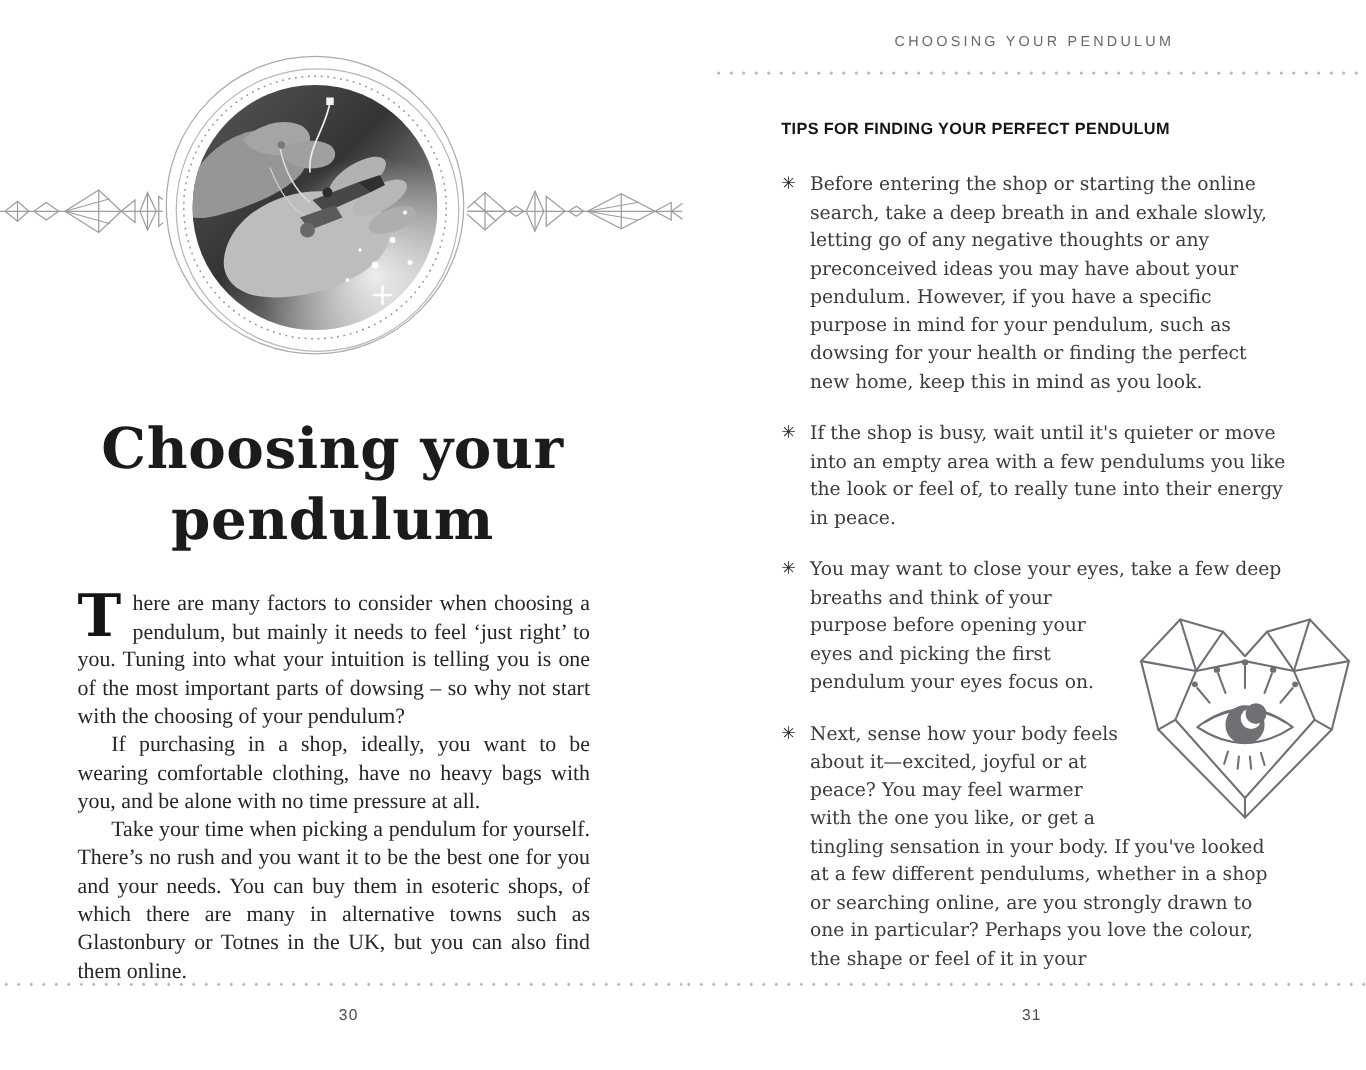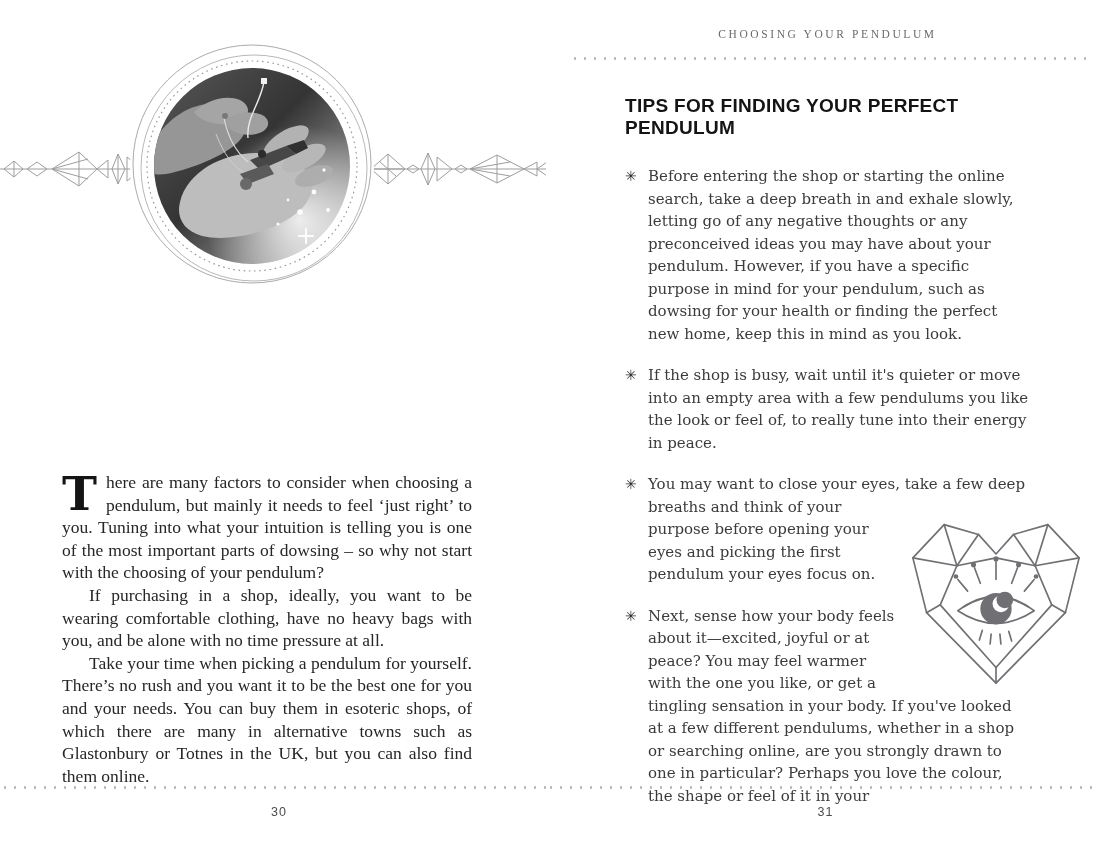--- a/index.html
+++ b/index.html
@@ -31,31 +31,31 @@
   }
   .body-copy p.indent { text-indent:27px; }
   .drop-cap {
     float:left; font-family:"DejaVu Serif", serif; font-weight:700;
     font-size:47px; line-height:39px; padding:3px 9px 0 0; color:#141414;
   }
 
   
   .running-header {
     position:absolute; top:28px; left:79px; width:405px; text-align:center;
-    font-family:Liberation Serif, serif; font-size:11.5px;
+    font-family:Liberation Sans, sans-serif; font-size:11.5px;
     letter-spacing:2.6px; color:#6a6a6a; font-weight:400;
   }
   .dotted { background-image:radial-gradient(circle, #b3b3b3 1.05px, rgba(0,0,0,0) 1.35px);
             background-size:10px 3px; background-repeat:repeat-x; height:3px; }
   .top-dotted { position:absolute; top:57px; left:24px; right:0; }
 
   .right-content { position:absolute; left:79px; top:95px; width:405px; }
   .section-title {
     font-family:"Liberation Sans", sans-serif; font-weight:700;
-    font-size:19px; letter-spacing:0.3px; color:#141414;
+    font-size:13px; letter-spacing:0.3px; color:#141414;
   }
   .tips { margin-top:26px; font-family:"DejaVu Serif", serif;
           font-size:15px; line-height:22.5px; color:#3b3b3b; }
   .tip { position:relative; padding-left:23px; }
   .tip + .tip { margin-top:19px; }
   .tip-star { position:absolute; left:0; top:0; font-family:"DejaVu Sans", sans-serif;
               font-size:14px; color:#2e2e2e; }
   .heart-float { float:right; width:190px; height:215px; margin-right:-55px;
                  shape-outside:inset(38px 0 0 0); }
   .heart-svg { display:block; width:186px; height:178px; margin:36px 0 0 8px; }
@@ -164,20 +164,24 @@
               <circle cx="150" cy="182" r="1.6"></circle>
             <circle cx="200" cy="168" r="2"></circle>
               <circle cx="160" cy="158" r="1.4"></circle>
             <rect x="177" y="186" width="2" height="16" rx="1"></rect>
             <rect x="170" y="193" width="16" height="2" rx="1"></rect>
           </g>
         </g>
       </svg>
     </div>
 
+    <h1 class="chapter-title">
+      <div>Choosing your</div>
+      <div>pendulum</div>
+    </h1>
 
     <div class="body-copy">
       <p><span class="drop-cap">T</span><span>here are many factors to consider when choosing a pendulum, but mainly it needs to feel ‘just right’ to you. Tuning into what your intuition is telling you is one of the most important parts of dowsing – so why not start with the choosing of your pendulum?</span></p>
       <p class="indent">If purchasing in a shop, ideally, you want to be wearing comfortable clothing, have no heavy bags with you, and be alone with no time pressure at all.</p>
       <p class="indent">Take your time when picking a pendulum for yourself. There’s no rush and you want it to be the best one for you and your needs. You can buy them in esoteric shops, of which there are many in alternative towns such as Glastonbury or Totnes in the UK, but you can also find them online.</p>
     </div>
 
     <div class="dotted footer-dotted"></div>
     <div class="page-number">30</div>
   </section>

